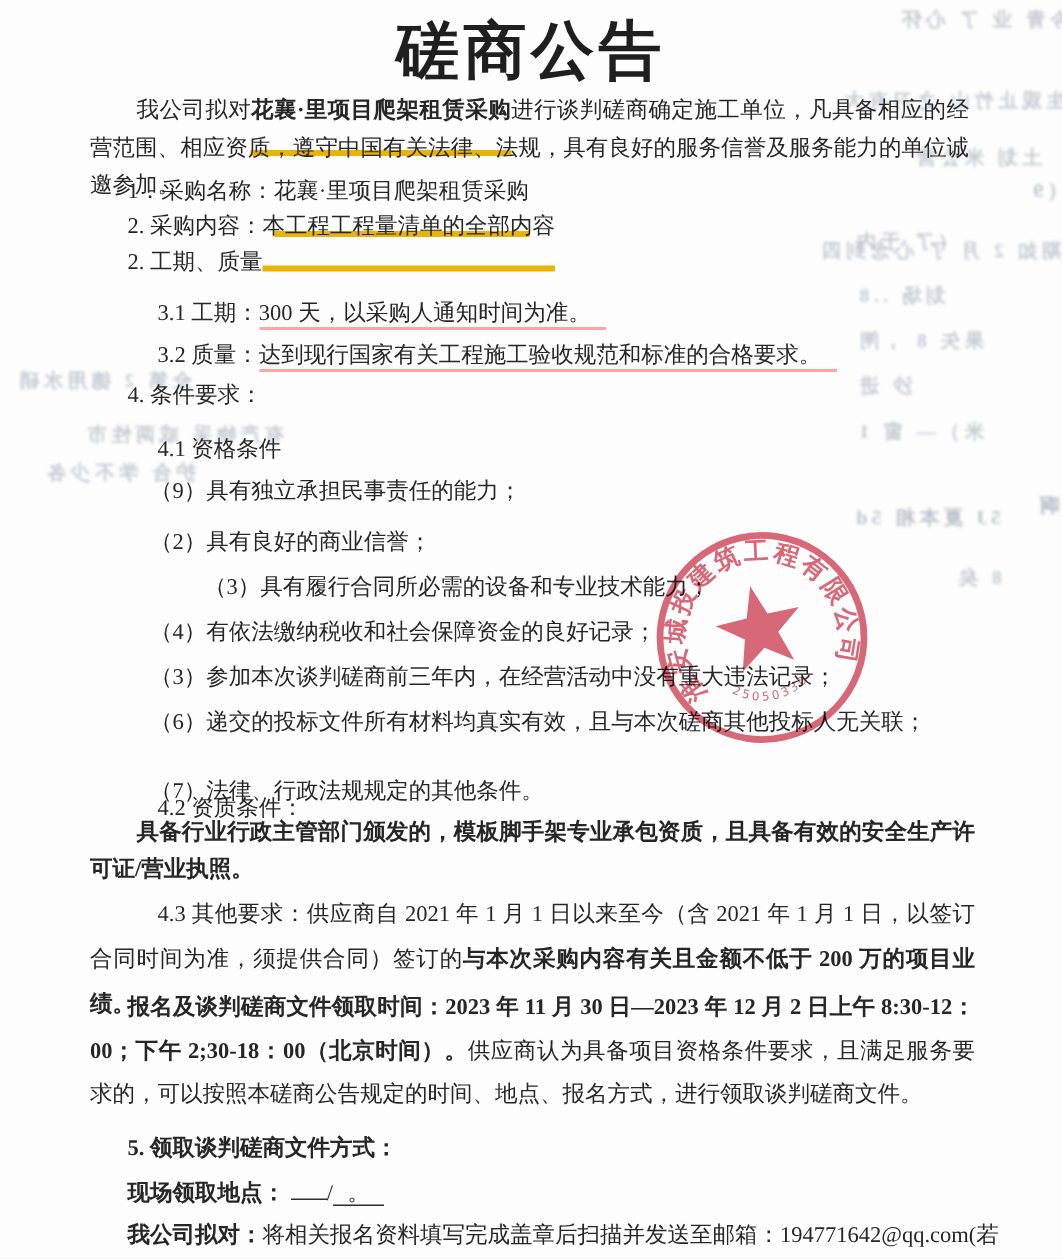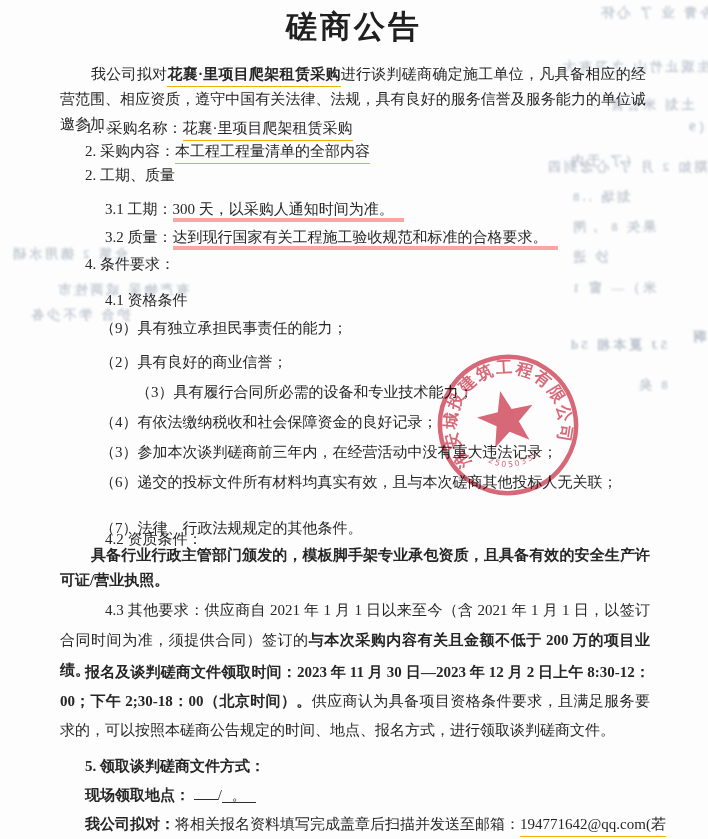--- a/index.html
+++ b/index.html
@@ -6,25 +6,25 @@
   body{width:708px;height:839px;overflow:hidden;background:#e9e9e9;}
   .page{
     position:relative;width:708px;height:839px;background:#fdfdfd;
     font-family:"Liberation Serif","DejaVu Serif",serif;
     color:#262626;overflow:hidden;
   }
   .abs{position:absolute;}
   .line{font-size:15px;line-height:19px;white-space:nowrap;}
   .para{font-size:15px;text-align:justify;}
   .title{
-    width:100%;text-align:center;font-size:31px;font-weight:700;
+    width:100%;text-align:center;font-size:42px;font-weight:700;
     letter-spacing:3px;color:#1f1f1f;
   }
-  .u{border-bottom:1px solid #eab308;padding-bottom:4px;}
-  .u-ext{border-bottom:4px solid #fca5a5;padding-bottom:1px;padding-right:10px;}
+  .u{border-bottom:4px solid #eab308;padding-bottom:18px;}
+  .u-ext{border-bottom:2px solid #fca5a5;padding-bottom:1px;padding-right:10px;}
   .b{font-weight:700;}
   .sb{font-weight:600;}
   .blank{display:inline-block;width:24px;height:14px;border-bottom:1px solid #2e2e2e;vertical-align:baseline;}
   .blank2{display:inline-block;width:34px;height:14px;border-bottom:1px solid #2e2e2e;text-align:center;font-size:15px;line-height:14px;}
   .noise{
     position:absolute;color:#bcc3cd;font-size:13px;letter-spacing:3px;
     transform:scaleX(-1);filter:blur(1px);white-space:nowrap;opacity:.85;
     font-weight:700;
   }
   .stamp{

